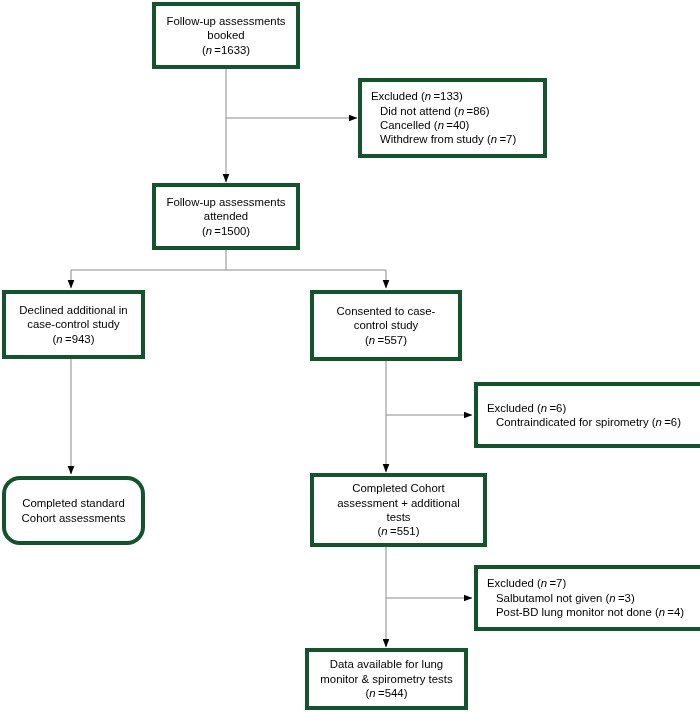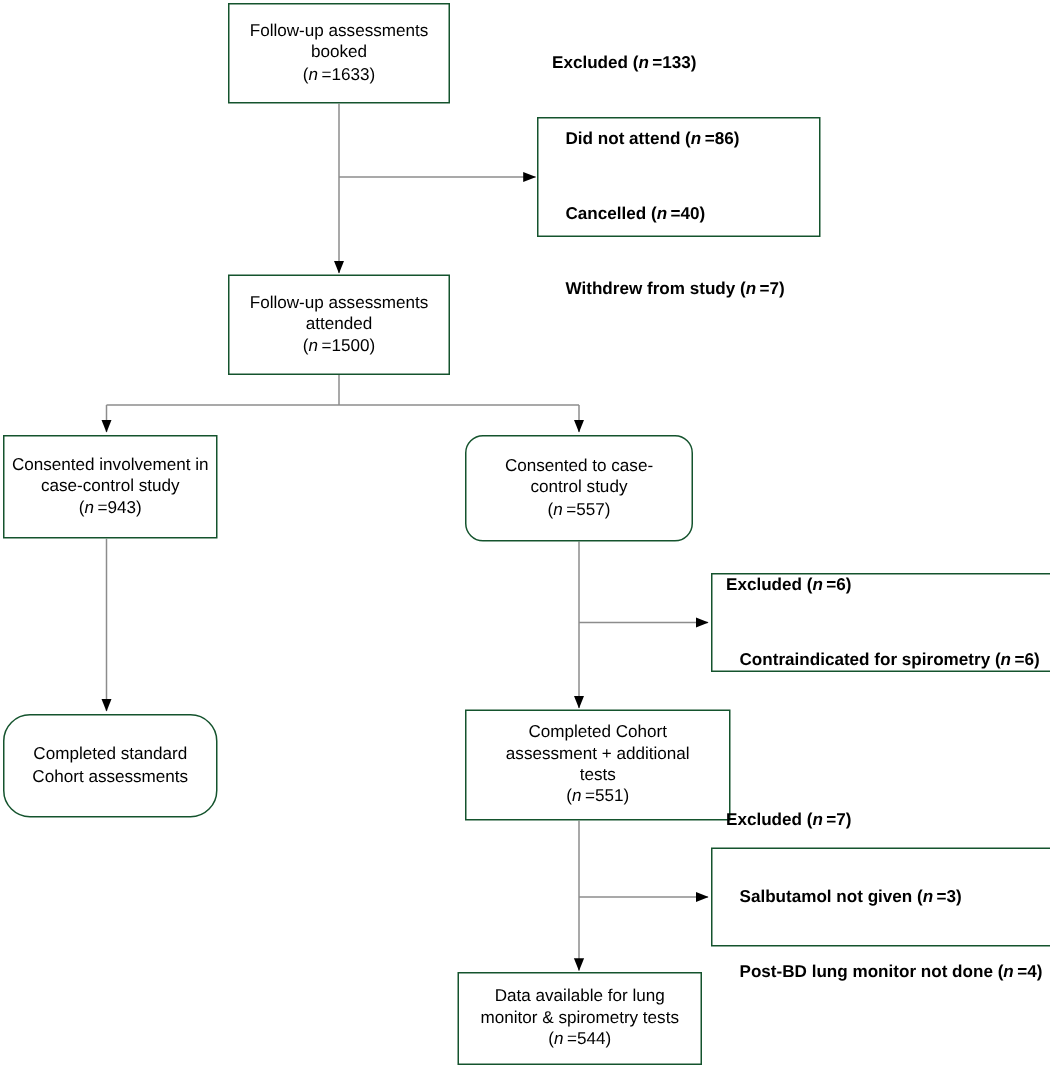--- a/index.html
+++ b/index.html
@@ -19,45 +19,43 @@
     position: absolute;
     left: 0;
     top: 0;
     width: 700px;
     height: 712px;
     pointer-events: none;
   }
   .node {
     position: absolute;
     box-sizing: border-box;
-    border: 1px solid #14532d;
+    border: 4px solid #14532d;
     background: #ffffff;
     font-size: 11.4px;
     line-height: 14.4px;
     color: #000000;
     display: flex;
     flex-direction: column;
     justify-content: center;
   }
   .node.centered {
     text-align: center;
     align-items: center;
   }
   .node.left-aligned {
     text-align: center;
     align-items: flex-start;
     padding-left: 9px;
-    font-weight: bold;
   }
   .node .line {
     white-space: nowrap;
   }
   .node .indent {
     padding-left: 9px;
-    margin-top: 36px;
   }
 </style>
 </head>
 <body>
 
 <div id="flow-root">
 
   <svg class="connectors" viewBox="0 0 700 712" xmlns="http://www.w3.org/2000/svg">
     <defs>
       <marker id="arrowhead" markerWidth="9" markerHeight="9" refX="8.2" refY="4" orient="auto" markerUnits="userSpaceOnUse">
@@ -114,26 +112,26 @@
     <div class="line indent">Withdrew from study (<i>n</i> =7)</div>
   </div>
 
   <div class="node centered" style="left:152px; top:183px; width:148px; height:67px;">
     <div class="line">Follow-up assessments</div>
     <div class="line">attended</div>
     <div class="line">(<i>n</i> =1500)</div>
   </div>
 
   <div class="node centered" style="left:2px; top:290px; width:143px; height:69px;">
-    <div class="line">Consented involvement in</div>
+    <div class="line">Declined additional in</div>
     <div class="line">case-control study</div>
     <div class="line">(<i>n</i> =943)</div>
   </div>
 
-  <div class="node centered" style="left:310px; top:290px; width:152px; height:71px;border-radius:12px;">
+  <div class="node centered" style="left:310px; top:290px; width:152px; height:71px;">
     <div class="line">Consented to case-</div>
     <div class="line">control study</div>
     <div class="line">(<i>n</i> =557)</div>
   </div>
 
   <div class="node left-aligned" style="left:474px; top:382px; width:272px; height:66px;">
     <div class="line">Excluded (<i>n</i> =6)</div>
     <div class="line indent">Contraindicated for spirometry (<i>n</i> =6)</div>
   </div>
 

